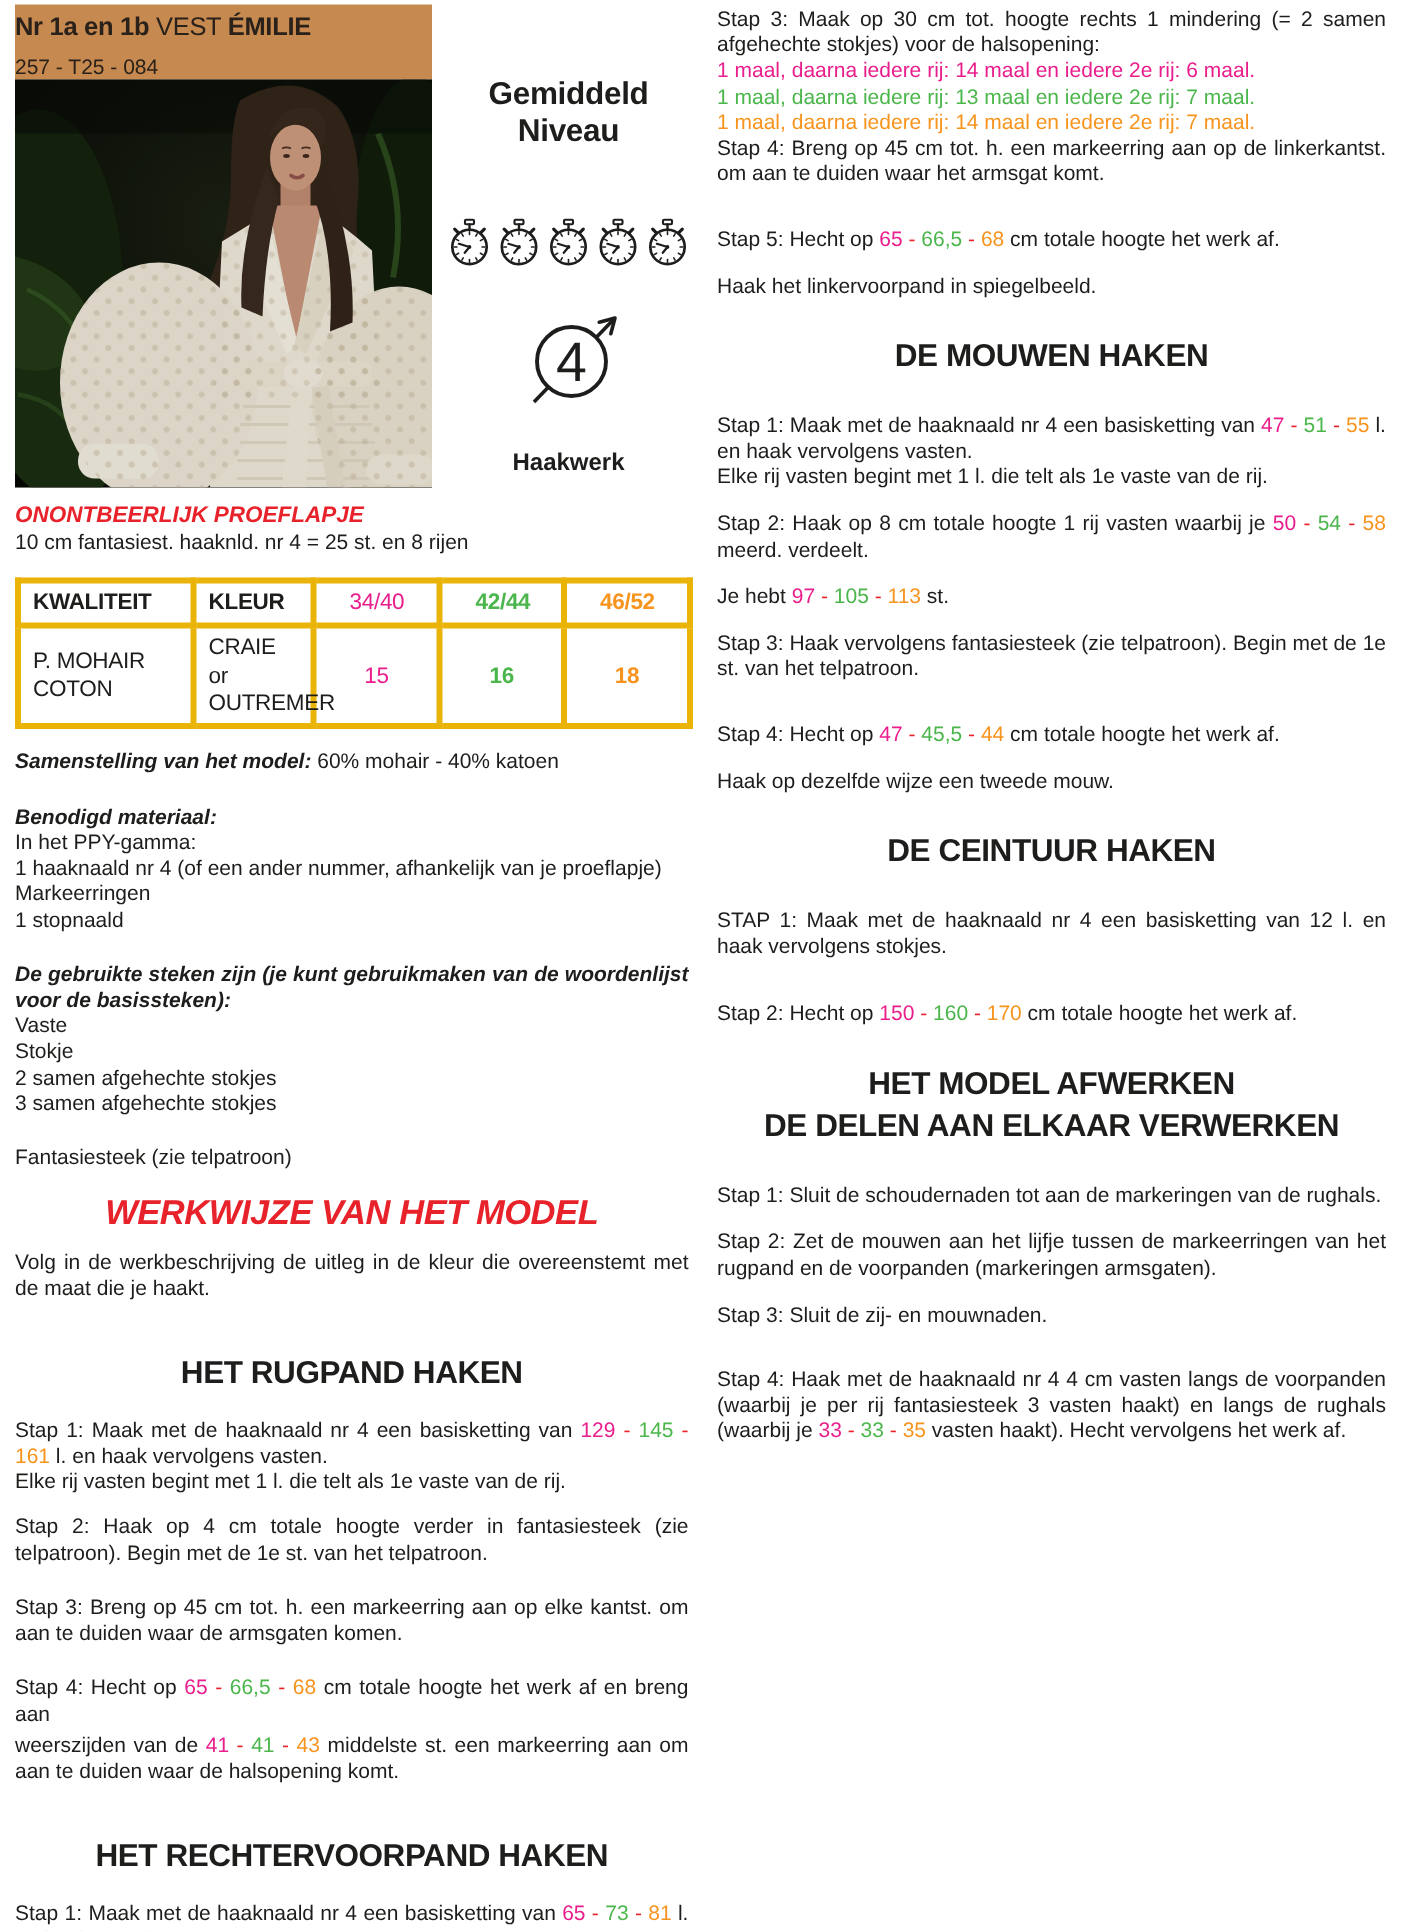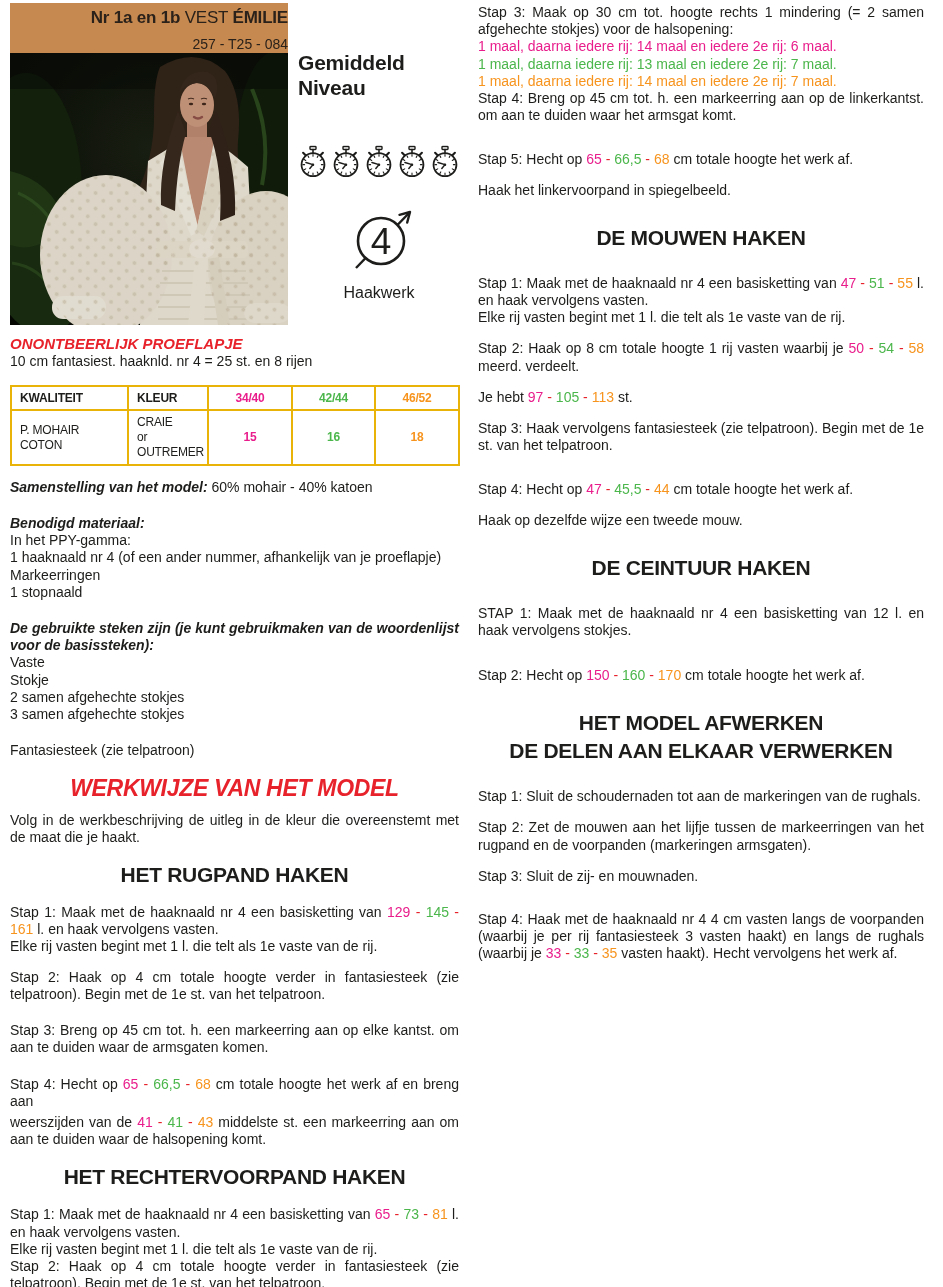--- a/index.html
+++ b/index.html
@@ -17,46 +17,46 @@
     font-family:"Liberation Sans","DejaVu Sans",sans-serif;
     font-size:14px;line-height:1.23;color:var(--ink);
   }
   .col-left{position:absolute;left:10px;top:0;width:449px}
   .col-right{position:absolute;left:478px;top:4px;width:446px}
 
   
   .left-top{position:relative;height:335px}
   .title-bar{
     position:absolute;left:0;top:3px;width:278px;height:50px;background:var(--tan);
-    text-align:right;color:#2a211a;
+    text-align:left;color:#2a211a;
   }
   .title-line{padding-top:5px;font-size:17px;letter-spacing:-0.2px}
   .title-line .b{font-weight:bold}
   .code-line{margin-top:7px;font-size:14px}
   .photo{
     position:absolute;left:0;top:53px;width:278px;height:272px;overflow:hidden;background:#0c0e09;
   }
   .level-title{
-    position:absolute;left:288px;top:50px;width:162px;text-align:left;
+    position:absolute;left:288px;top:50px;width:162px;text-align:center;
     font-size:21px;font-weight:bold;line-height:1.2;letter-spacing:-0.2px;
   }
   .timers{position:absolute;left:288px;top:145px;width:162px;display:flex;gap:3px;justify-content:center}
   .sw-icon{display:block}
   .hook-wrap{position:absolute;left:334px;top:200px;width:78px;height:78px}
-  .craft-label{position:absolute;left:288px;top:283px;width:162px;text-align:center;font-size:16px;font-weight:normal}
+  .craft-label{position:absolute;left:288px;top:299px;width:162px;text-align:center;font-size:16px;font-weight:bold}
 
   
   .blk-p,.blk-l{text-align:justify}
   .blk-p{margin:13px 0 0}
   .blk-l{margin:0}
   .blk-h{
     font-weight:bold;text-align:center;
     font-size:21px;letter-spacing:-0.3px;color:var(--ink);
   }
-  .col-left  .blk-h{margin:16px 0 16px}
+  .col-left  .blk-h{margin:36px 0 16px}
   .col-right .blk-h{margin:26px 0 24px}
   .blk-hred{
     color:var(--red);font-weight:bold;font-style:italic;text-align:center;
     font-size:23px;letter-spacing:-0.3px;margin:14px 0 10px;
   }
   .gap-s{height:6px}.gap-m{height:14px}.gap-l{height:26px}
   .mt0{margin-top:2px !important}
   .mb0{margin-bottom:2px !important}
   .mt4{margin-top:4px !important}
 
@@ -64,27 +64,27 @@
   .s-bi{font-weight:bold;font-style:italic}
   .s-m{color:var(--mag)}
   .s-g{color:var(--grn)}
   .s-o{color:var(--org)}
   .s-r{color:var(--red)}
   .s-ri{color:var(--red);font-weight:bold;font-style:italic;font-size:15px}
 
   
   .size-table{border-collapse:collapse;margin-top:14px;width:448px;table-layout:fixed}
   .size-table th,.size-table td{
-    border:2px solid #eab308;font-size:12px;text-align:center;vertical-align:middle;
+    border:4px solid #eab308;font-size:15px;text-align:center;vertical-align:middle;
     padding:4px 22px;letter-spacing:-0.2px;
   }
   .size-table th{height:24px}
   .size-table td{height:42px}
   .ta-l{text-align:left !important;padding-left:8px !important}
-  .c-m{color:var(--mag);font-weight:bold}
+  .c-m{color:var(--mag);font-weight:normal}
   .c-g{color:var(--grn);font-weight:bold}
   .c-o{color:var(--org);font-weight:bold}
   .hdr{font-weight:bold;font-size:14px}
 </style>
 </head>
 <body>
 
 <svg width="0" height="0" style="position:absolute">
   <defs>
     <symbol id="sw" viewBox="0 0 34 38">

